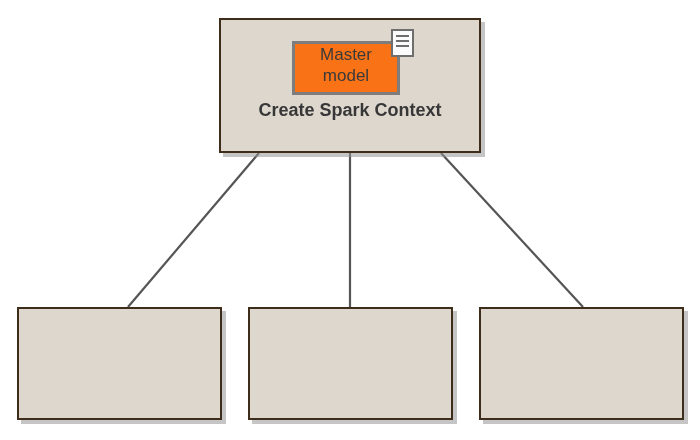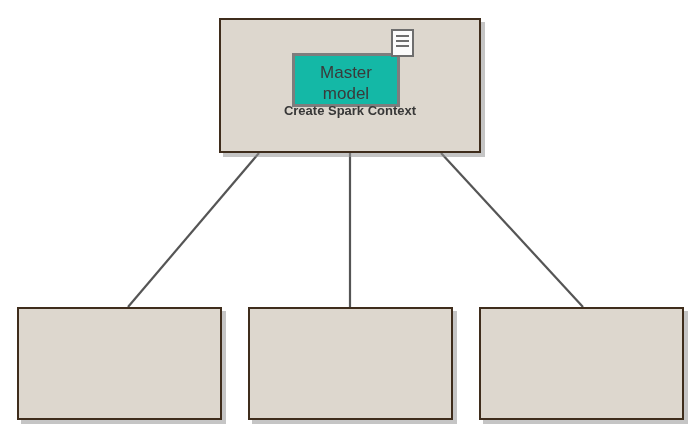--- a/index.html
+++ b/index.html
@@ -50,27 +50,26 @@
     height: 135px;
   }
 
   
   #master-model-component {
     position: absolute;
     left: 71px;
     top: 21px;
     width: 108px;
     height: 54px;
-    background: #14b8a6;
+    background: #f97316;
     border: 3px solid #7d7d7d;
     box-sizing: border-box;
     display: flex;
-    align-items: flex-end;
+    align-items: flex-start;
     justify-content: center;
-    margin-top: 12px;
   }
   #master-model-component .component-label {
     color: #3a3a3a;
     font-size: 17px;
     line-height: 21px;
     text-align: center;
     font-family: "Liberation Sans", sans-serif;
     letter-spacing: 0px;
   }
 
@@ -96,21 +95,21 @@
 
   
   #master-caption {
     position: absolute;
     left: 0;
     right: 0;
     top: 82px;
     text-align: center;
     color: #373737;
     font-weight: bold;
-    font-size: 13px;
+    font-size: 18px;
     line-height: 17px;
     font-family: "Liberation Sans", sans-serif;
   }
   #master-caption .caption-line { display: block; white-space: nowrap; }
 
   
   #worker-node-1 { left: 17px;  top: 307px; width: 205px; height: 113px; }
   #worker-node-2 { left: 248px; top: 307px; width: 205px; height: 113px; }
   #worker-node-3 { left: 479px; top: 307px; width: 205px; height: 113px; }
 

